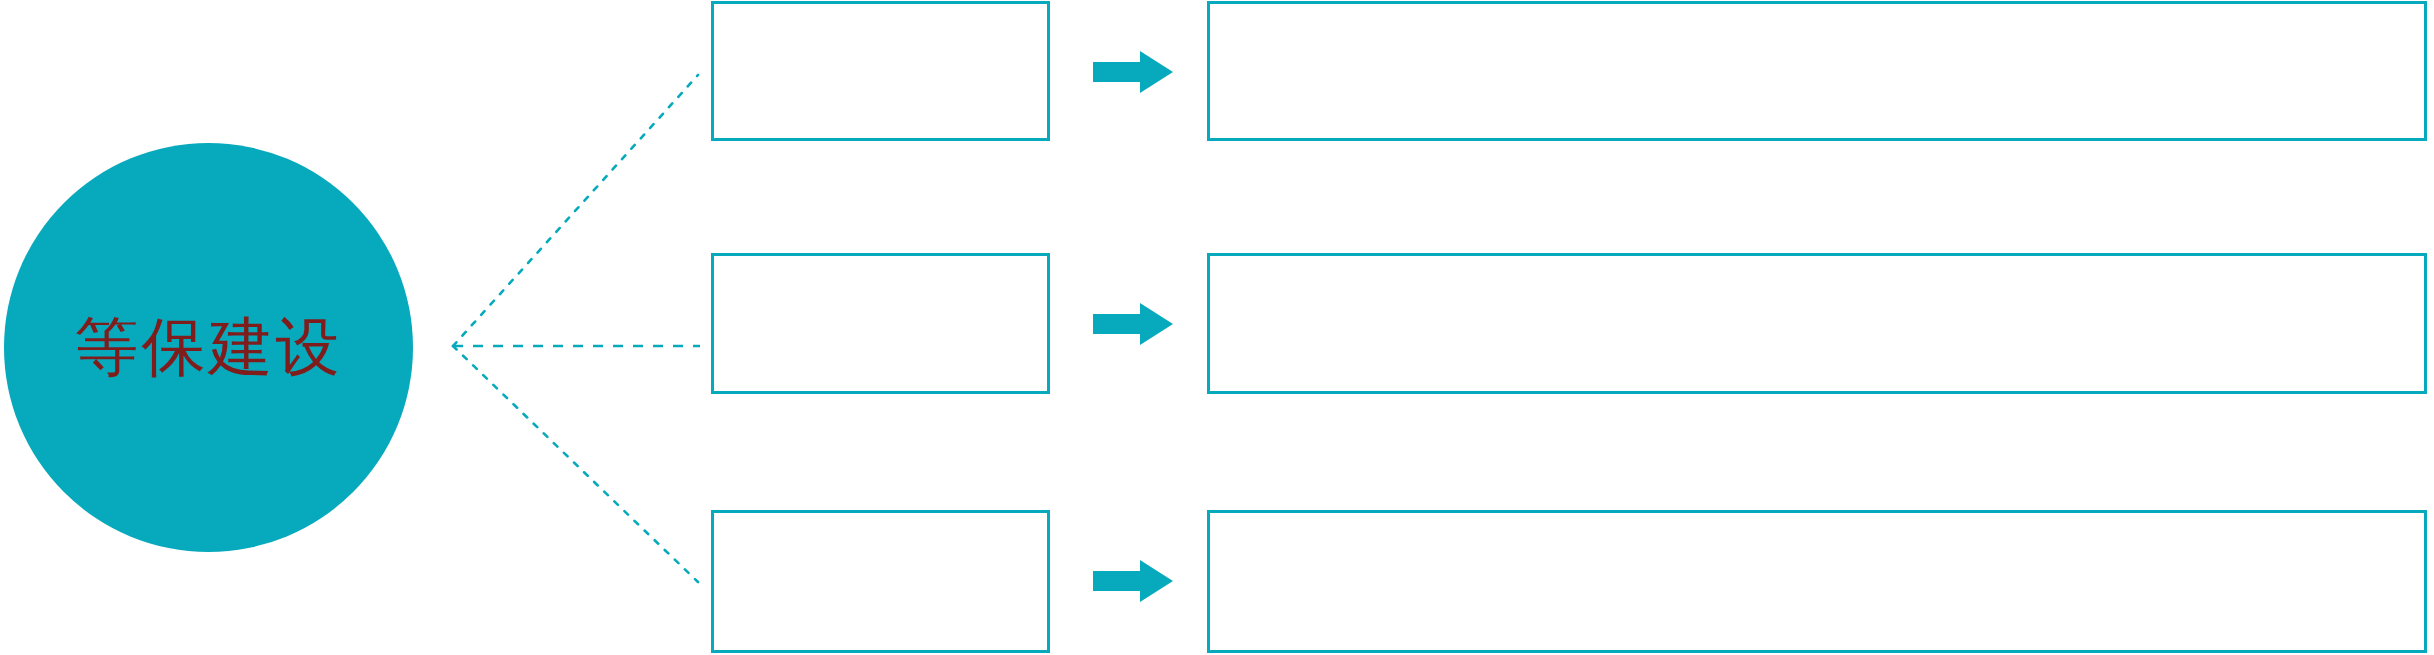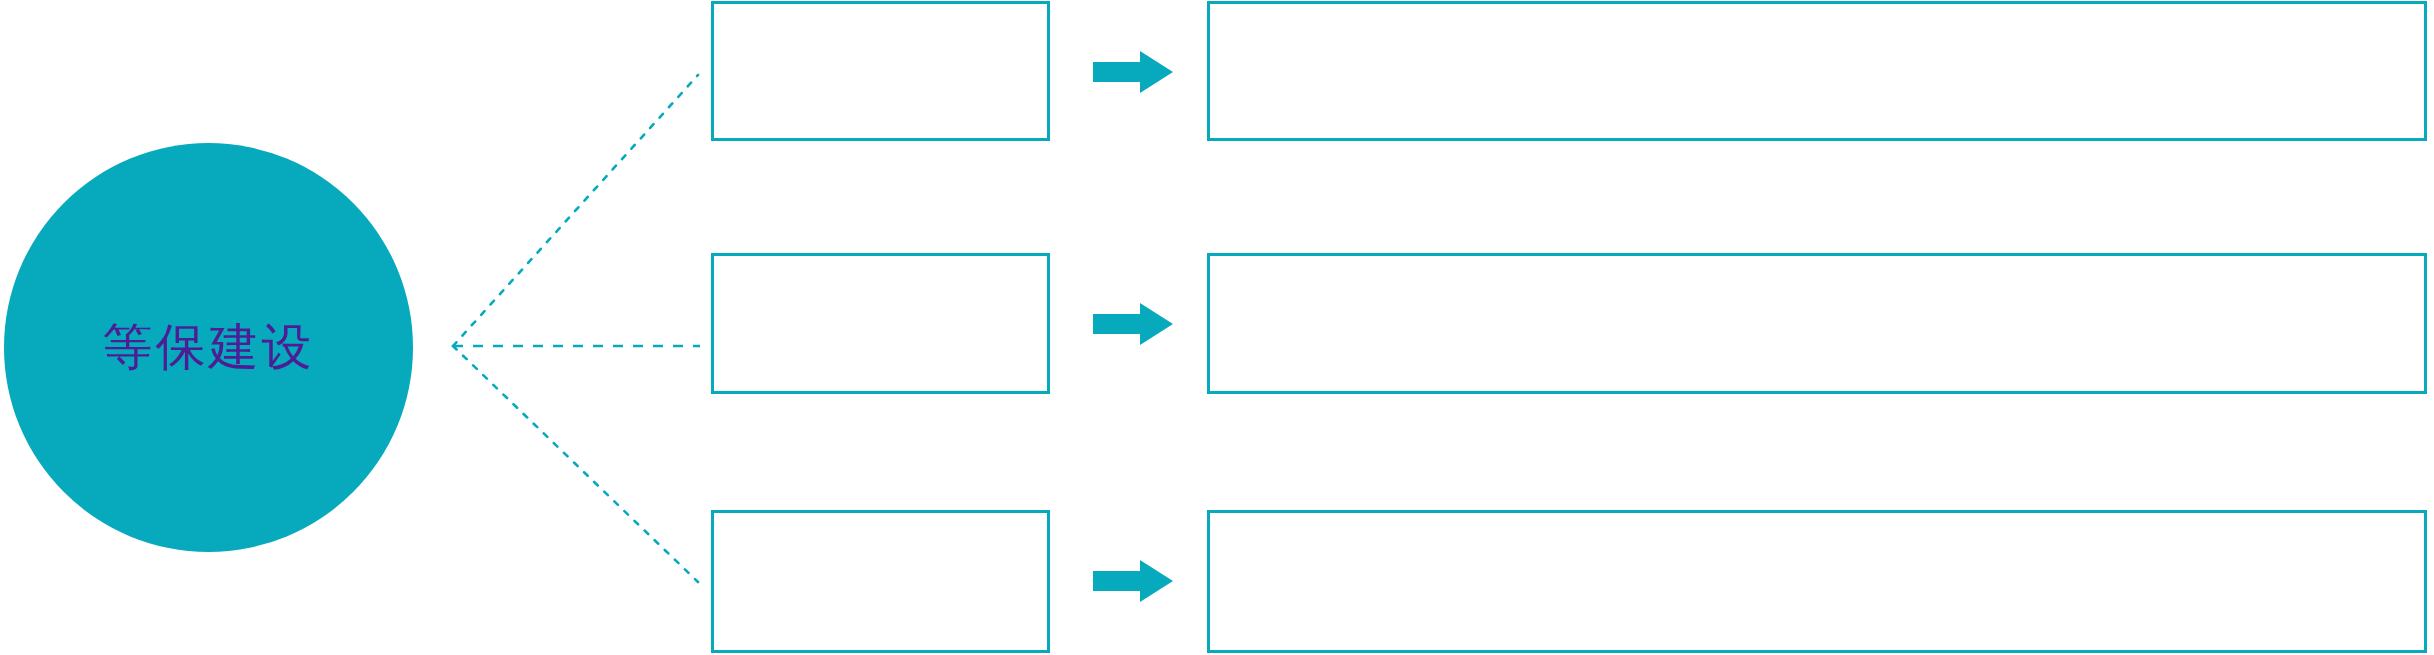--- a/index.html
+++ b/index.html
@@ -28,22 +28,22 @@
     height: 409px;
     border-radius: 50%;
     background: #07AABC;
     display: flex;
     flex-direction: column;
     align-items: center;
     justify-content: center;
     box-sizing: border-box;
   }
   .hub-line {
-    color: #4c1d95;
-    font-size: 50px;
+    color: #7f1d1d;
+    font-size: 64px;
     line-height: 1.34;
     letter-spacing: 3px;
     font-weight: 300;
     white-space: nowrap;
     text-align: center;
   }
 
   
   #connectors {
     position: absolute;

